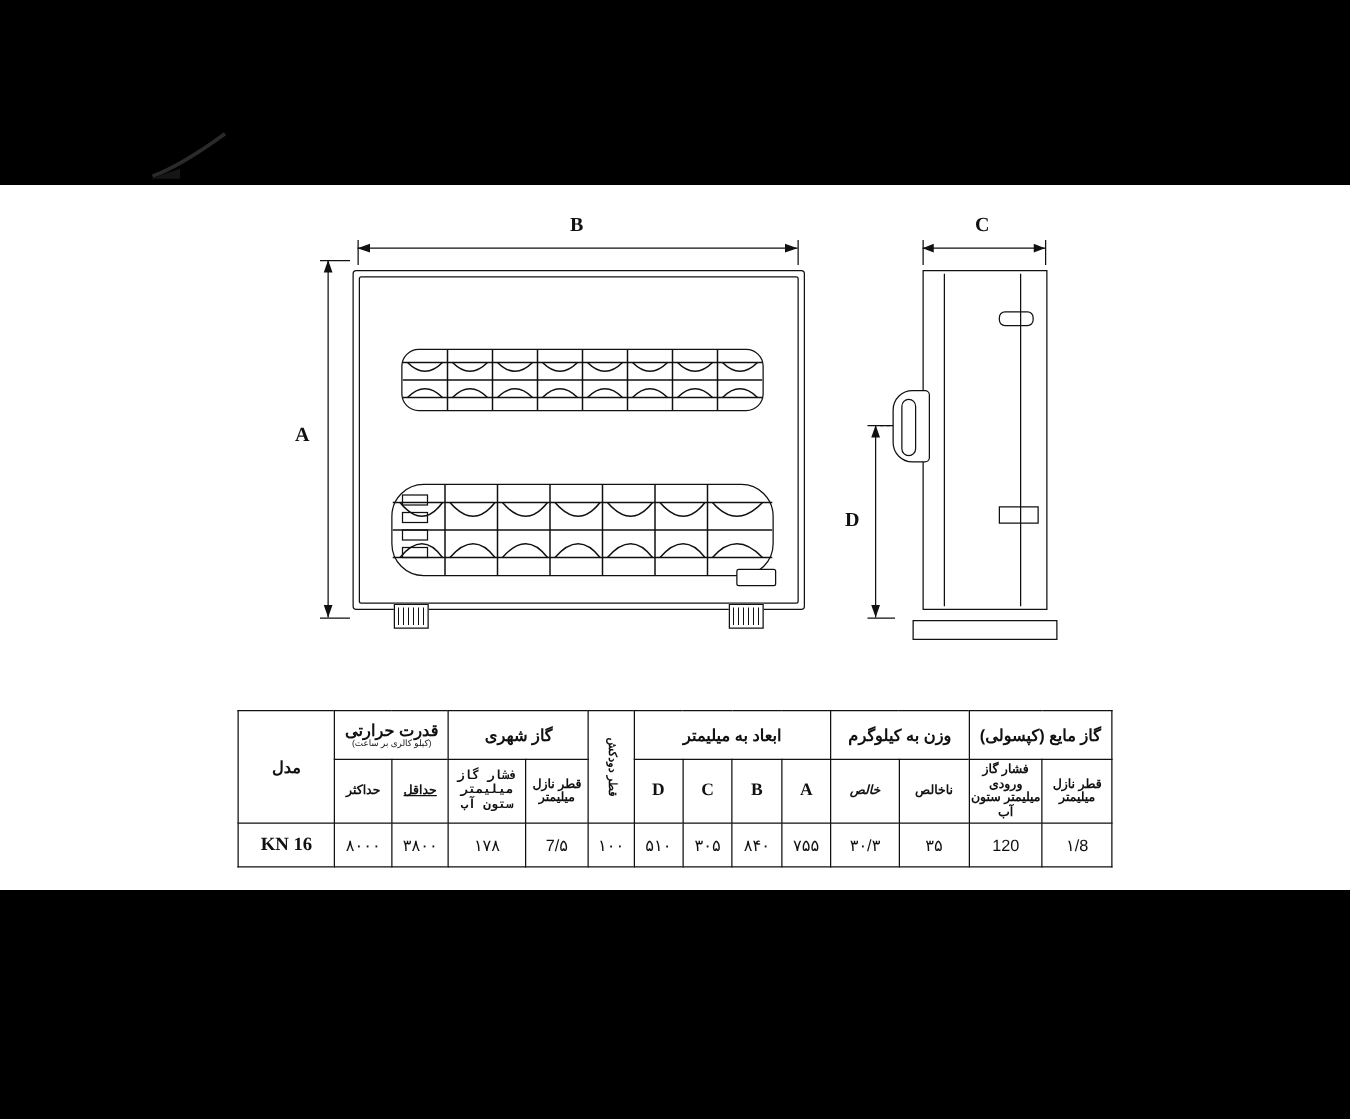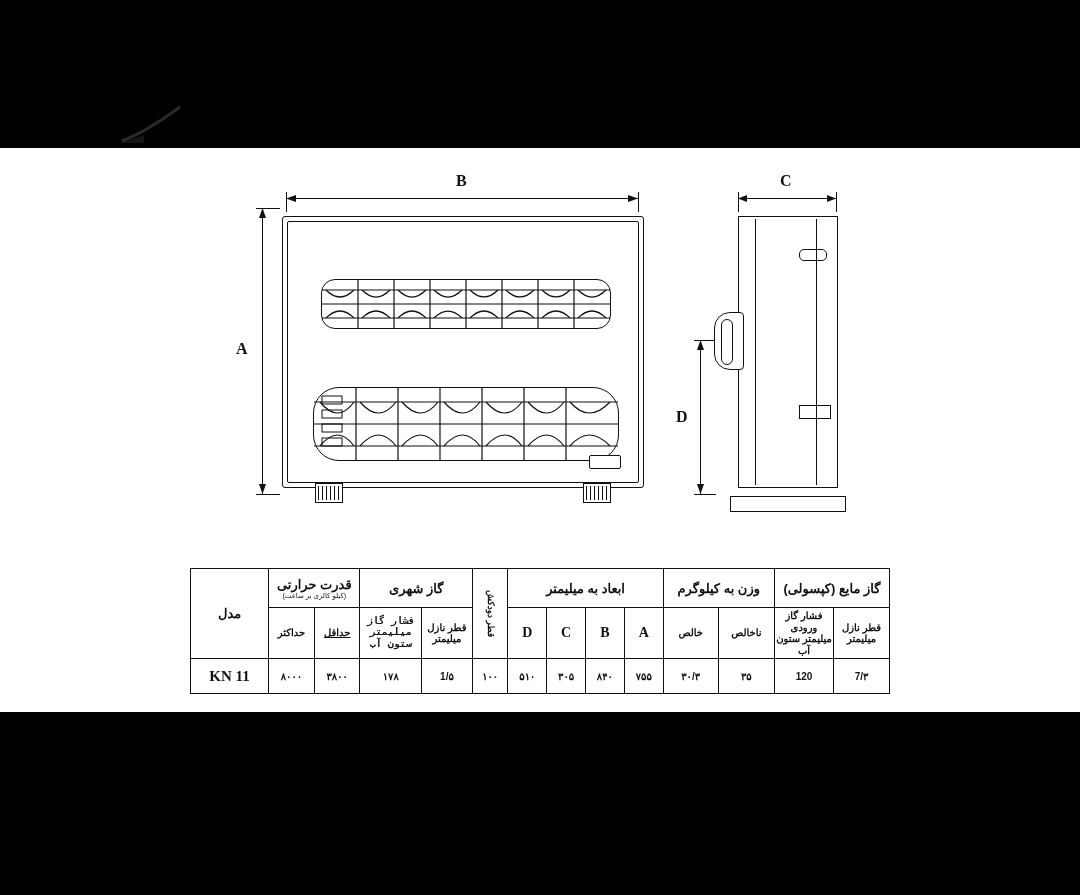--- a/index.html
+++ b/index.html
@@ -47,21 +47,21 @@
   .centerline{position:absolute;left:14px;top:132px;width:128px;height:0;border-top:1px dashed #111;}
 
   
   .spec{position:absolute;left:190px;top:420px;width:700px;direction:rtl;}
   table.spec-table{border-collapse:collapse;width:700px;background:#fff;font-family:"Liberation Sans",sans-serif;}
   table.spec-table td,table.spec-table th{border:1.4px solid #111;text-align:center;vertical-align:middle;color:#111;padding:2px 1px;}
   .hdr1{font-size:13px;font-weight:bold;height:34px;}
   .hdr2{font-size:10px;font-weight:bold;height:38px;line-height:1.15;}
   .hdr-sub{font-size:7px;font-weight:normal;display:block;line-height:1.1;}
   .red{color:#e01b1b;}
-  .val{font-size:10px;height:30px;font-weight:bold;}
+  .val{font-size:13px;height:30px;font-weight:normal;}
   .model{font-family:"Liberation Serif",serif;font-size:15px;font-weight:bold;}
   .vert{writing-mode:vertical-rl;text-orientation:mixed;font-size:9px;font-weight:bold;line-height:1.1;}
   .latin{font-family:"Liberation Serif",serif;font-weight:bold;font-size:14px;}
 </style>
 </head>
 <body>
 
 <div id="stage">
 
   <div class="stripe-top">
@@ -231,47 +231,47 @@
             <span class="hdr-sub">(کیلو کالری بر ساعت)</span>
           </td>
           <td class="hdr1" rowspan="2" style="width:86px;">مدل</td>
         </tr>
         <tr>
           <td class="hdr2 red" style="width:58px;">قطر نازل
 میلیمتر</td>
           <td class="hdr2 red" style="width:62px;margin-top:31px;">فشار گاز ورودی
 میلیمتر ستون آب</td>
           <td class="hdr2" style="width:58px;">ناخالص</td>
-          <td class="hdr2" style="width:58px;">خالص</td>
+          <td class="hdr2" style="width:58px;font-style:italic;">خالص</td>
           <td class="hdr2 latin" style="width:40px;">A</td>
           <td class="hdr2 latin" style="width:40px;">B</td>
           <td class="hdr2 latin" style="width:40px;">C</td>
           <td class="hdr2 latin" style="width:40px;">D</td>
           <td class="hdr2" style="width:52px;">قطر نازل
 میلیمتر</td>
           <td class="hdr2" style="width:62px;font-family:Liberation Mono, monospace;">فشار گاز
 میلیمتر ستون آب</td>
           <td class="hdr2" style="width:46px;text-decoration:underline;">حداقل</td>
           <td class="hdr2" style="width:46px;margin-left:12px;">حداکثر</td>
         </tr>
         <tr>
-          <td class="val">7/۳</td>
+          <td class="val">۱/8</td>
           <td class="val red">120</td>
           <td class="val">۳۵</td>
           <td class="val">۳۰/۳</td>
           <td class="val">۷۵۵</td>
           <td class="val">۸۴۰</td>
           <td class="val">۳۰۵</td>
           <td class="val">۵۱۰</td>
           <td class="val">۱۰۰</td>
-          <td class="val">1/۵</td>
+          <td class="val">7/۵</td>
           <td class="val">۱۷۸</td>
           <td class="val">۳۸۰۰</td>
           <td class="val">۸۰۰۰</td>
-          <td class="val model">KN 11</td>
+          <td class="val model">KN 16</td>
         </tr>
       </tbody>
         </table>
     </div>
 
   </div>
 
   <div class="stripe-bottom"></div>
 </div>
 

